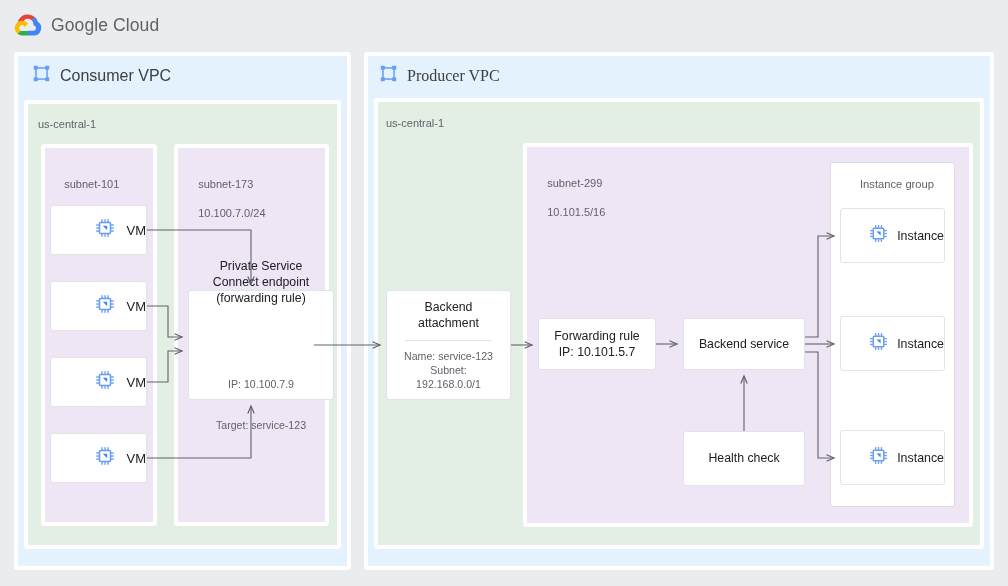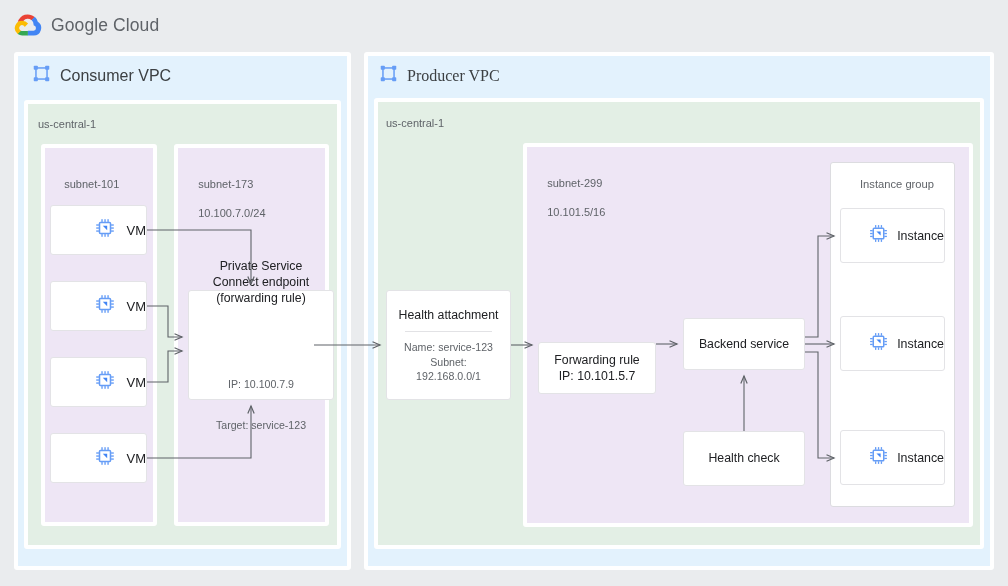--- a/index.html
+++ b/index.html
@@ -219,28 +219,28 @@
   <div class="abs region" style="left:374px;top:98px;width:610px;height:451px;"></div>
   <div class="container-label" style="left:386px;top:116px;">us-central-1</div>
 
   <div class="abs subnet" style="left:523px;top:143px;width:450px;height:384px;"></div>
   <div class="container-label" style="left:535px;top:161px;">
     <span>subnet-299</span><br>
     <span>10.101.5/16</span>
   </div>
 
   <div class="abs card split-card" style="left:386px;top:290px;width:125px;height:110px;">
-    <div class="node-title">Health attachment</div>
+    <div class="node-title">Backend attachment</div>
     <div class="split-rule"></div>
     <div class="node-sub">Name: service-123</div>
     <div class="node-sub" style="white-space:pre-line;">Subnet:
 192.168.0.0/1</div>
   </div>
 
-  <div class="abs card" style="left:538px;top:318px;width:118px;height:52px;margin-top:24px;">
+  <div class="abs card" style="left:538px;top:318px;width:118px;height:52px;">
     <div class="node-title" style="white-space:pre-line;">Forwarding rule
 IP: 10.101.5.7</div>
   </div>
 
   <div class="abs card" style="left:683px;top:431px;width:122px;height:55px;">
     <div class="node-title">Health check</div>
   </div>
 
   <div class="abs card" style="left:683px;top:318px;width:122px;height:52px;">
     <div class="node-title">Backend service</div>

